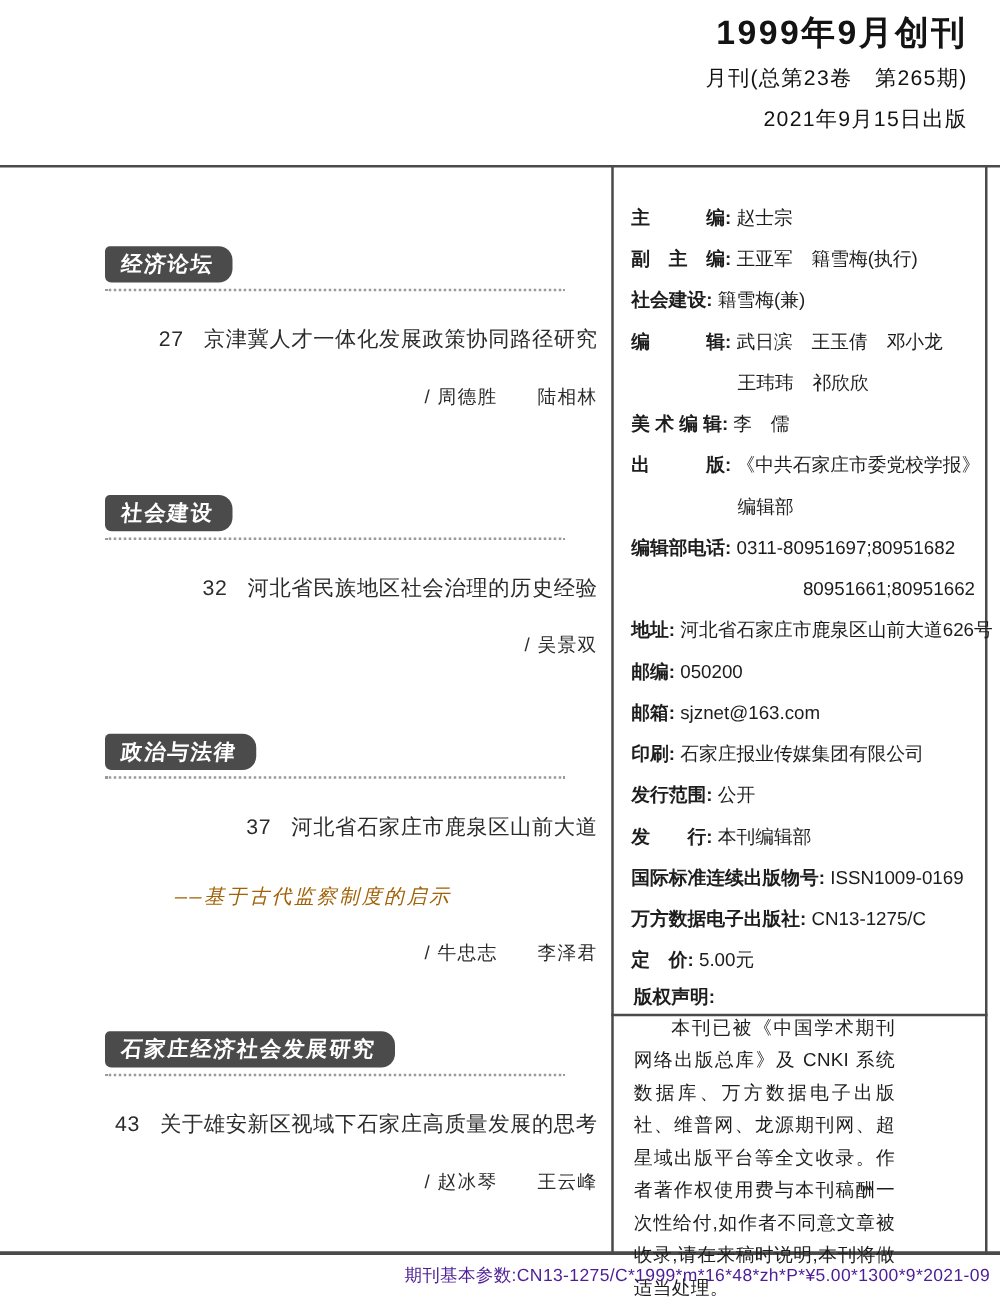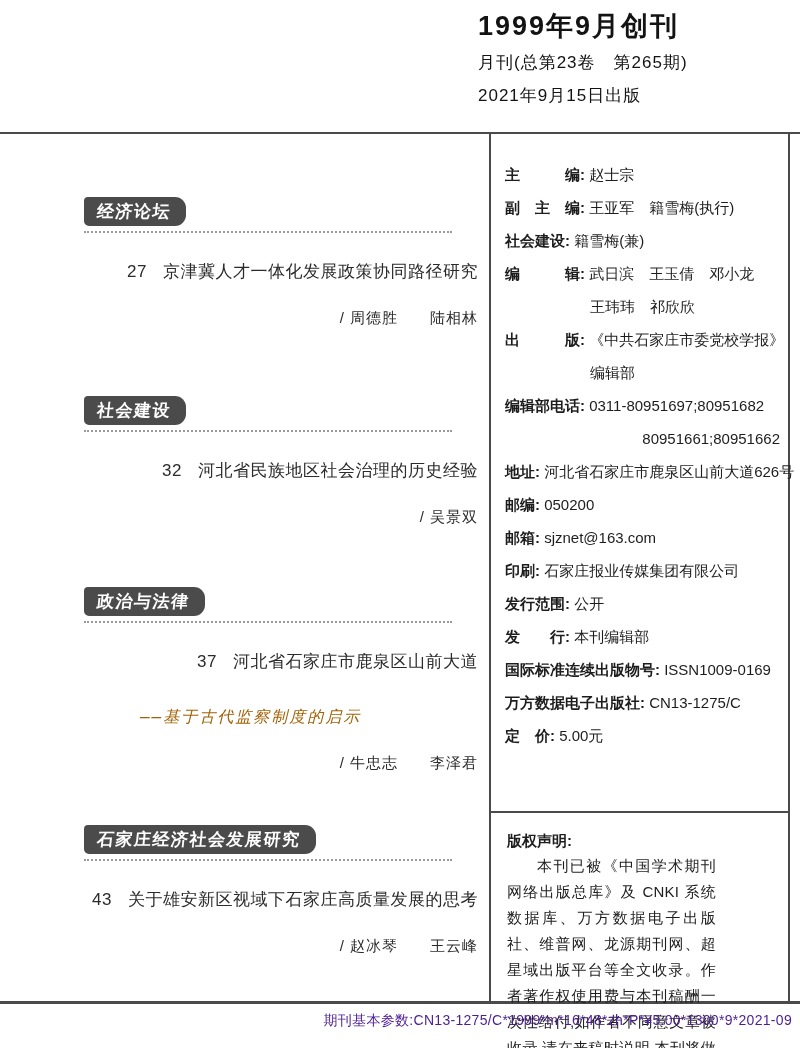--- a/index.html
+++ b/index.html
@@ -12,22 +12,22 @@
     position: relative;
     width: 800px;
     height: 1048px;
     background: #ffffff;
     overflow: hidden;
   }
 
   
   .pub-info {
     position: absolute;
-    left: 478px; top: 6px; width: 314px;
-    text-align: left;
+    left: 460px; top: 6px; width: 314px;
+    text-align: right;
     color: #131313;
   }
   .pub-founded {
     font-size: 27px; font-weight: bold;
     letter-spacing: 2px; line-height: 40px;
   }
   .pub-issue, .pub-date {
     font-size: 17px; font-weight: 500;
     letter-spacing: 1px; line-height: 33px;
   }
@@ -106,21 +106,21 @@
     white-space: pre;
     color: #1d1d1d;
   }
   .m-label { font-weight: bold; }
   .m-row.cont { padding-left: 85px; }
   .m-row.cont-right { text-align: right; padding-right: 4px; }
 
   
   .copyright-box {
     position: absolute;
-    left: 491px; top: 813px; width: 237px; height: 188px;
+    left: 491px; top: 770px; width: 237px; height: 188px;
     padding: 16px 12px 0 16px;
     color: #1d1d1d;
   }
   .cr-title {
     font-size: 15px; font-weight: bold;
     line-height: 24px;
   }
   .cr-body {
     font-size: 15px;
     line-height: 26px;
@@ -203,20 +203,21 @@
     </div>
     <div class="authors">/ 赵冰琴　　王云峰</div>
   </section>
 
   <div class="masthead">
     <div class="m-row"><span class="m-label">主　　　编: </span><span class="m-value">赵士宗</span></div>
     <div class="m-row"><span class="m-label">副　主　编: </span><span class="m-value">王亚军　籍雪梅(执行)</span></div>
     <div class="m-row"><span class="m-label">社会建设: </span><span class="m-value">籍雪梅(兼)</span></div>
     <div class="m-row"><span class="m-label">编　　　辑: </span><span class="m-value">武日滨　王玉倩　邓小龙</span></div>
     <div class="m-row cont"><span class="m-value">王玮玮　祁欣欣</span></div>
+    <div class="m-row"><span class="m-label">美 术 编 辑: </span><span class="m-value">李　儒</span></div>
     <div class="m-row"><span class="m-label">出　　　版: </span><span class="m-value">《中共石家庄市委党校学报》</span></div>
     <div class="m-row cont"><span class="m-value">编辑部</span></div>
     <div class="m-row"><span class="m-label">编辑部电话: </span><span class="m-value">0311-80951697;80951682</span></div>
     <div class="m-row cont-right"><span class="m-value">80951661;80951662</span></div>
     <div class="m-row"><span class="m-label">地址: </span><span class="m-value">河北省石家庄市鹿泉区山前大道626号</span></div>
     <div class="m-row"><span class="m-label">邮编: </span><span class="m-value">050200</span></div>
     <div class="m-row"><span class="m-label">邮箱: </span><span class="m-value">sjznet@163.com</span></div>
     <div class="m-row"><span class="m-label">印刷: </span><span class="m-value">石家庄报业传媒集团有限公司</span></div>
     <div class="m-row"><span class="m-label">发行范围: </span><span class="m-value">公开</span></div>
     <div class="m-row"><span class="m-label">发　　行: </span><span class="m-value">本刊编辑部</span></div>

